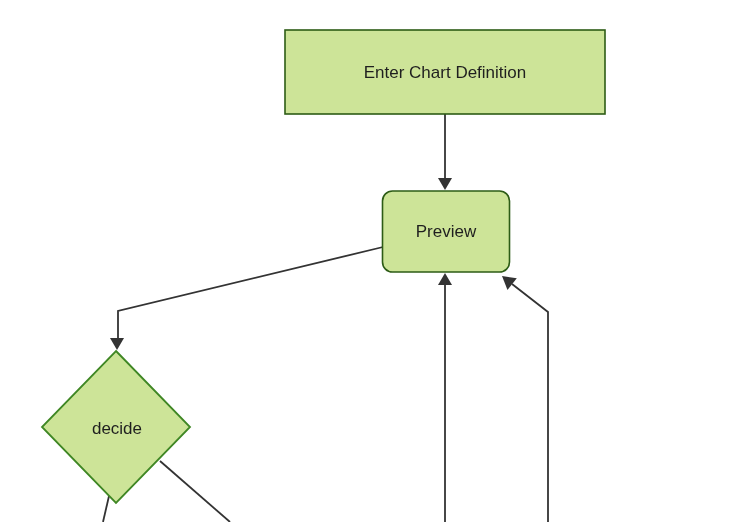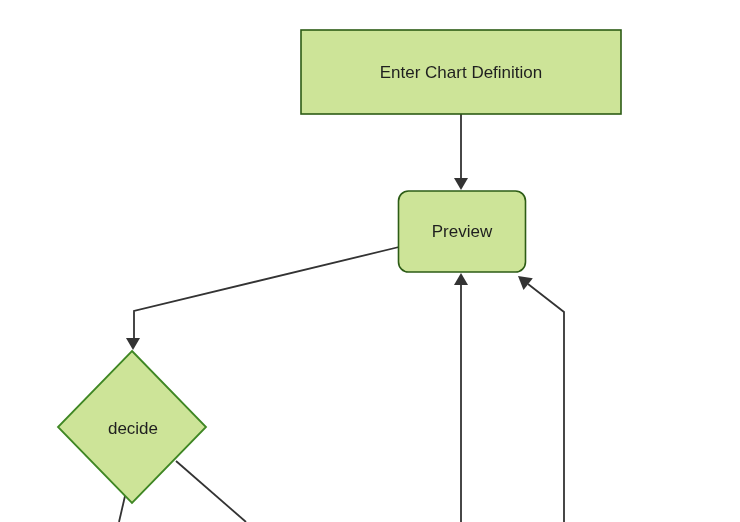--- a/index.html
+++ b/index.html
@@ -9,21 +9,20 @@
     width: 740px;
     height: 522px;
     overflow: hidden;
     font-family: "Liberation Sans", sans-serif;
   }
   .canvas-wrap {
     width: 588px;
     height: 522px;
     position: relative;
     background: #ffffff;
-    padding-left: 16px;
   }
   svg text {
     font-family: "Liberation Sans", "DejaVu Sans", sans-serif;
     font-size: 17px;
   }
   .node-shape { stroke-width: 1.6; }
   .diamond-shape { stroke-width: 1.8; }
   .edge-line { fill: none; stroke-width: 1.8; }
 </style>
 </head>

